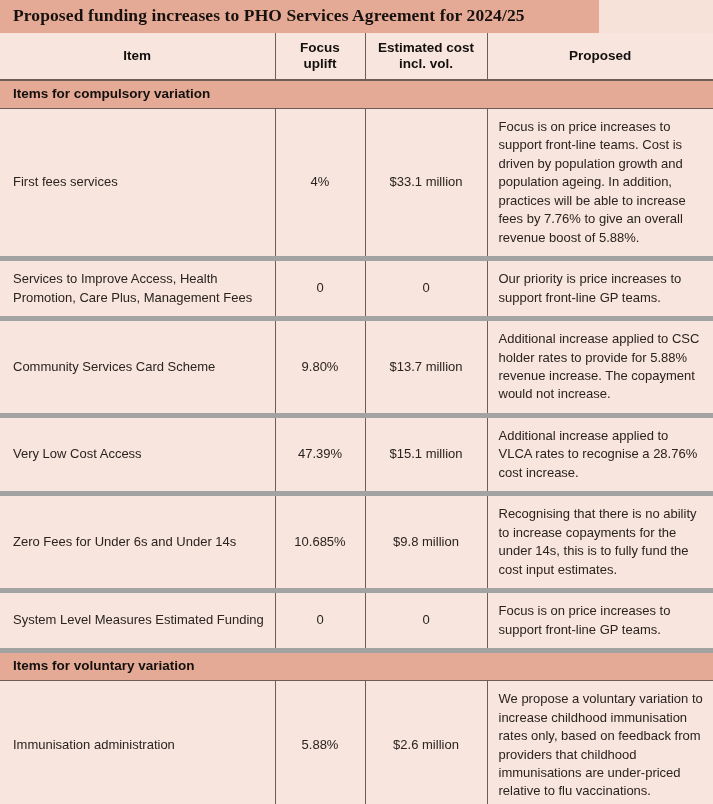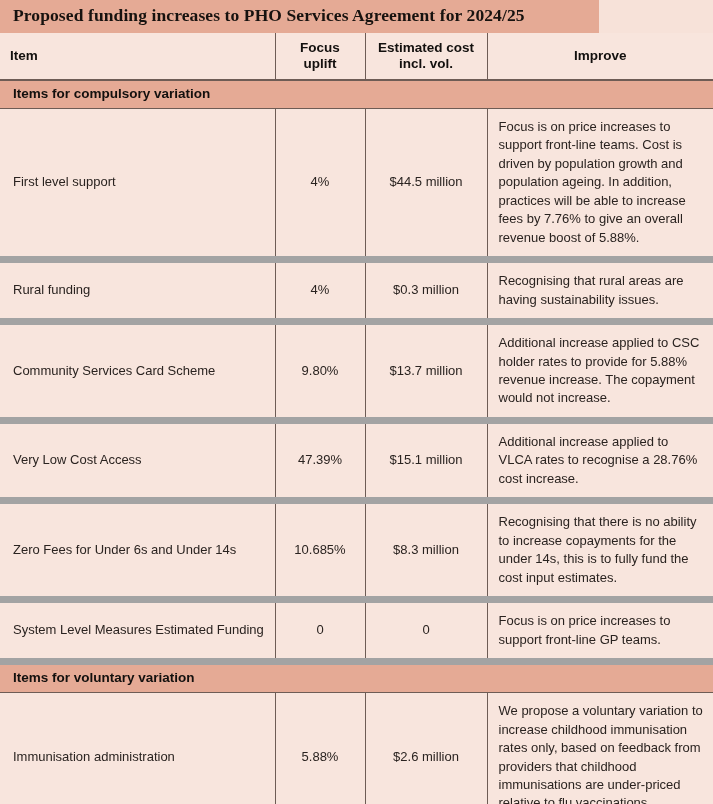--- a/index.html
+++ b/index.html
@@ -51,39 +51,39 @@
     table-layout: fixed;
     background: #f8e5dd;
   }
   table.funding col.c-item    { width: 275px; }
   table.funding col.c-uplift  { width: 90px;  }
   table.funding col.c-cost    { width: 122px; }
   table.funding col.c-comment { width: 226px; }
 
   table.funding td, table.funding th {
     border-left: 1px solid #6e5c55;
-    border-bottom: 7px solid #a3a3a3;
+    border-bottom: 5px solid #a3a3a3;
     vertical-align: middle;
     box-sizing: border-box;
     background: #f8e5dd;
   }
   table.funding td:first-child, table.funding th:first-child {
     border-left: none;
   }
 
   
   tr.head-row th {
     font-size: 13.5px;
     font-weight: bold;
     color: #13100e;
     padding: 7px 10px;
     border-bottom: 2px solid #6e5c55;
     line-height: 1.18;
   }
-  th.h-item    { text-align: left; padding-left: 13px; }
+  th.h-item    { text-align: center; padding-left: 13px; }
   th.h-uplift,
   th.h-cost,
   th.h-comment { text-align: center; }
 
   
   tr.section-row td {
     background: #e5aa95;
     font-size: 13.5px;
     font-weight: bold;
     color: #13100e;
@@ -134,55 +134,55 @@
       <tr class="head-row">
         <th class="h-item">Item</th>
         <th class="h-uplift">
           <span>Focus</span><br>
           <span>uplift</span>
         </th>
         <th class="h-cost">
           <span>Estimated cost</span><br>
           <span>incl. vol.</span>
         </th>
-        <th class="h-comment">Improve</th>
+        <th class="h-comment">Proposed</th>
       </tr>
     </thead>
     <tbody id="table-body">
         <tr class="section-row">
           <td colspan="4">Items for compulsory variation</td>
         </tr>
         <tr class="data-row">
-          <td class="d-item">First level support</td>
+          <td class="d-item">First fees services</td>
           <td class="d-uplift">4%</td>
-          <td class="d-cost">$44.5 million</td>
+          <td class="d-cost">$33.1 million</td>
           <td class="d-comment">Focus is on price increases to support front-line teams. Cost is driven by population growth and population ageing. In addition, practices will be able to increase fees by 7.76% to give an overall revenue boost of 5.88%.</td>
         </tr>
         <tr class="data-row">
-          <td class="d-item">Rural funding</td>
-          <td class="d-uplift">4%</td>
-          <td class="d-cost">$0.3 million</td>
-          <td class="d-comment">Recognising that rural areas are having sustainability issues.</td>
+          <td class="d-item">Services to Improve Access, Health Promotion, Care Plus, Management Fees</td>
+          <td class="d-uplift">0</td>
+          <td class="d-cost">0</td>
+          <td class="d-comment">Our priority is price increases to support front-line GP teams.</td>
         </tr>
         <tr class="data-row">
           <td class="d-item">Community Services Card Scheme</td>
           <td class="d-uplift">9.80%</td>
           <td class="d-cost">$13.7 million</td>
           <td class="d-comment">Additional increase applied to CSC holder rates to provide for 5.88% revenue increase. The copayment would not increase.</td>
         </tr>
         <tr class="data-row">
           <td class="d-item">Very Low Cost Access</td>
           <td class="d-uplift">47.39%</td>
           <td class="d-cost">$15.1 million</td>
           <td class="d-comment">Additional increase applied to VLCA rates to recognise a 28.76% cost increase.</td>
         </tr>
         <tr class="data-row">
           <td class="d-item">Zero Fees for Under 6s and Under 14s</td>
           <td class="d-uplift">10.685%</td>
-          <td class="d-cost">$8.3 million</td>
+          <td class="d-cost">$9.8 million</td>
           <td class="d-comment">Recognising that there is no ability to increase copayments for the under 14s, this is to fully fund the cost input estimates.</td>
         </tr>
         <tr class="data-row">
           <td class="d-item">System Level Measures Estimated Funding</td>
           <td class="d-uplift">0</td>
           <td class="d-cost">0</td>
           <td class="d-comment">Focus is on price increases to support front-line GP teams.</td>
         </tr>
         <tr class="section-row">
           <td colspan="4">Items for voluntary variation</td>

